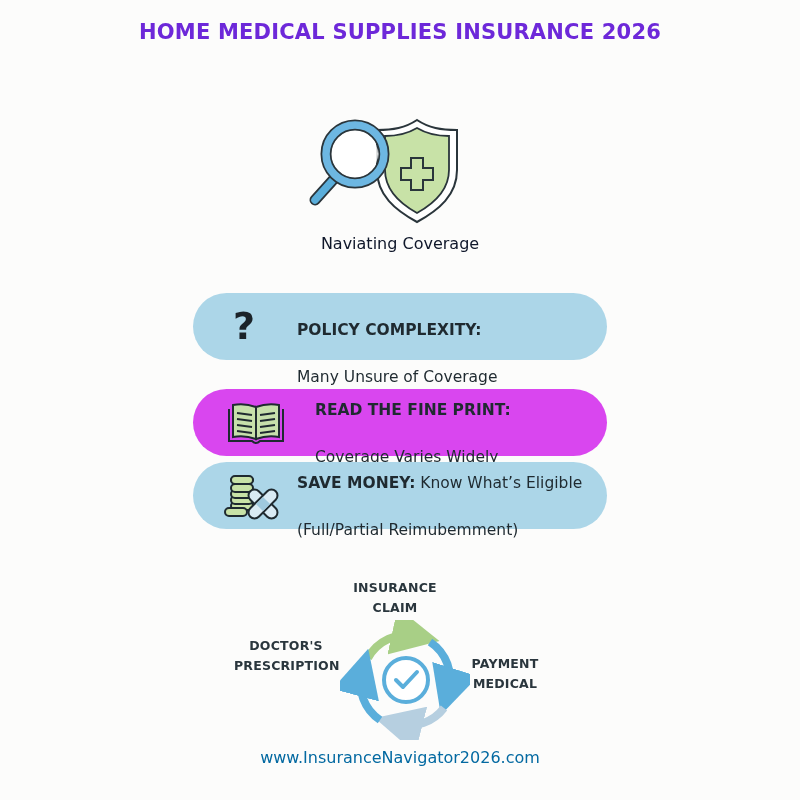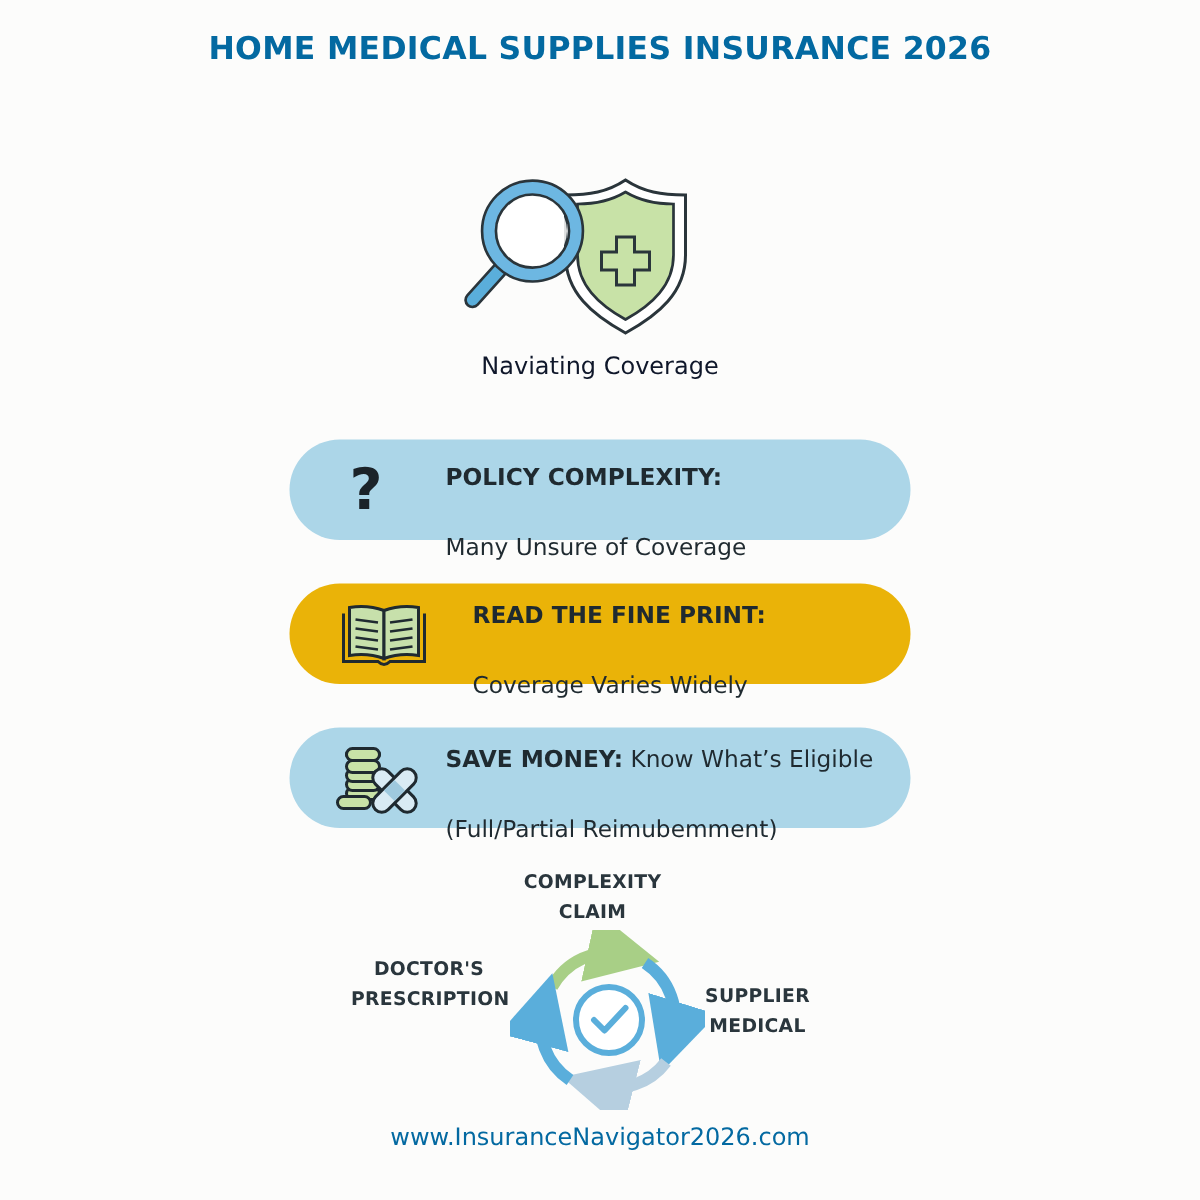--- a/index.html
+++ b/index.html
@@ -8,34 +8,34 @@
       background: #fcfcfb;
       font-family: "DejaVu Sans", sans-serif;
       color: #1f2a30;
       overflow: hidden;
     }
     .page { position: relative; width: 800px; height: 800px; }
     .title {
       position: absolute; top: 20px; left: 0; width: 800px;
       text-align: center;
       font-size: 21px; font-weight: bold; letter-spacing: 0.2px;
-      color: #0369a1;
+      color: #6d28d9;
     }
     .hero-icon { position: absolute; left: 305px; top: 110px; width: 160px; height: 120px; }
     .hero-caption {
       position: absolute; top: 234px; left: 0; width: 800px; text-align: center;
       font-size: 16px; color: #0f172a;
     }
     .card {
       position: absolute; left: 193px; width: 414px; height: 67px;
       border-radius: 34px;
       display: flex; align-items: center;
     }
     .card.blue { background: #acd6e8; }
-    .card.green { background: #eab308; }
+    .card.green { background: #d946ef; }
     .card-icon { position: absolute; display: flex; align-items: center; justify-content: center; }
     .card-text { position: absolute; font-size: 15.5px; line-height: 23px; color: #1f2a30; }
     .card-text .head { font-weight: bold; }
     .card-text .sub { font-weight: normal; margin-top: 24px; }
     .q-mark { font-size: 38px; font-weight: bold; color: #1b2329; }
     .cycle { position: absolute; left: 340px; top: 620px; width: 130px; height: 120px; }
     .cycle-label {
       position: absolute; font-size: 12.5px; font-weight: bold; line-height: 20px;
       color: #2a363d; text-align: center; letter-spacing: 0.2px;
     }
@@ -63,21 +63,21 @@
 
     <circle cx="50" cy="44" r="29" fill="none" stroke="#2a353b" stroke-width="11"></circle>
     <circle cx="50" cy="44" r="29" fill="none" stroke="#6db7e2" stroke-width="7.5"></circle>
     <circle cx="50" cy="44" r="23" fill="#ffffff" fill-opacity="0.85"></circle>
   </svg>
 
   <div class="hero-caption">Naviating Coverage</div>
 
   <div class="card blue" style="top:293px;">
     <div class="card-icon q-mark" style="left:36px; top:10px; width:30px; height:46px;">?</div>
-    <div class="card-text" style="left:104px; top:14px;">
+    <div class="card-text" style="left:104px; top:26px;">
       <div class="head">POLICY COMPLEXITY:</div>
       <div class="sub">Many Unsure of Coverage</div>
     </div>
   </div>
 
   <div class="card green" style="top:389px;">
     <svg class="card-icon" style="left:32px; top:12px; width:62px; height:46px;" viewBox="0 0 62 46">
       <path d="M4 8 L4 40 L27 40 Q31 44 35 40 L58 40 L58 8" fill="none" stroke="#1f2a30" stroke-width="2"></path>
       <path d="M8 4 L8 36 Q20 34 31 38 L31 6 Q20 2 8 4 Z" fill="#c7e0ab" stroke="#1f2a30" stroke-width="2"></path>
       <path d="M54 4 L54 36 Q42 34 31 38 L31 6 Q42 2 54 4 Z" fill="#c7e0ab" stroke="#1f2a30" stroke-width="2"></path>
@@ -91,21 +91,21 @@
         <line x1="35" y1="26" x2="50" y2="24"></line>
           <line x1="35" y1="32" x2="50" y2="30"></line>
       </g>
     </svg>
     <div class="card-text" style="left:122px; top:10px;">
       <div class="head">READ THE FINE PRINT:</div>
       <div class="sub">Coverage Varies Widely</div>
     </div>
   </div>
 
-  <div class="card blue" style="top:485px;">
+  <div class="card blue" style="top:462px;">
     <svg class="card-icon" style="left:28px; top:10px; width:62px; height:50px;" viewBox="0 0 62 50">
       <g stroke="#1f2a30" stroke-width="2" fill="#c8e2a7">
         <rect x="10" y="30" width="22" height="8" rx="4"></rect>
         <rect x="4" y="36" width="22" height="8" rx="4"></rect>
         <rect x="10" y="24" width="22" height="8" rx="4"></rect>
         <rect x="10" y="18" width="22" height="8" rx="4"></rect>
         <rect x="10" y="12" width="22" height="8" rx="4"></rect>
         <ellipse cx="21" cy="8" rx="11" ry="4"></ellipse>
         <rect x="10" y="4" width="22" height="8" rx="4" fill="#c8e2a7"></rect>
       </g>
@@ -119,25 +119,25 @@
     </svg>
     <div class="card-text" style="left:104px; top:10px;">
       <div>
         <span class="head">SAVE MONEY:</span><span class="sub"> Know What’s Eligible</span>
       </div>
       <div class="sub">(Full/Partial Reimubemment)</div>
     </div>
   </div>
 
   <div class="cycle-label" style="left:340px; top:578px; width:110px;">
-    <div>COMPLEXITY</div>
+    <div>INSURANCE</div>
     <div>CLAIM</div>
   </div>
   <div class="cycle-label" style="left:466px; top:654px; width:78px;">
-    <div>SUPPLIER</div>
+    <div>PAYMENT</div>
     <div>MEDICAL</div>
   </div>
   <div class="cycle-label" style="left:234px; top:636px; width:104px;">
     <div>DOCTOR'S</div>
     <div>PRESCRIPTION</div>
   </div>
 
   <svg class="cycle" viewBox="0 0 130 120">
     <defs>
       <marker id="ah-green" markerWidth="6" markerHeight="6" refX="3" refY="3" orient="auto">

